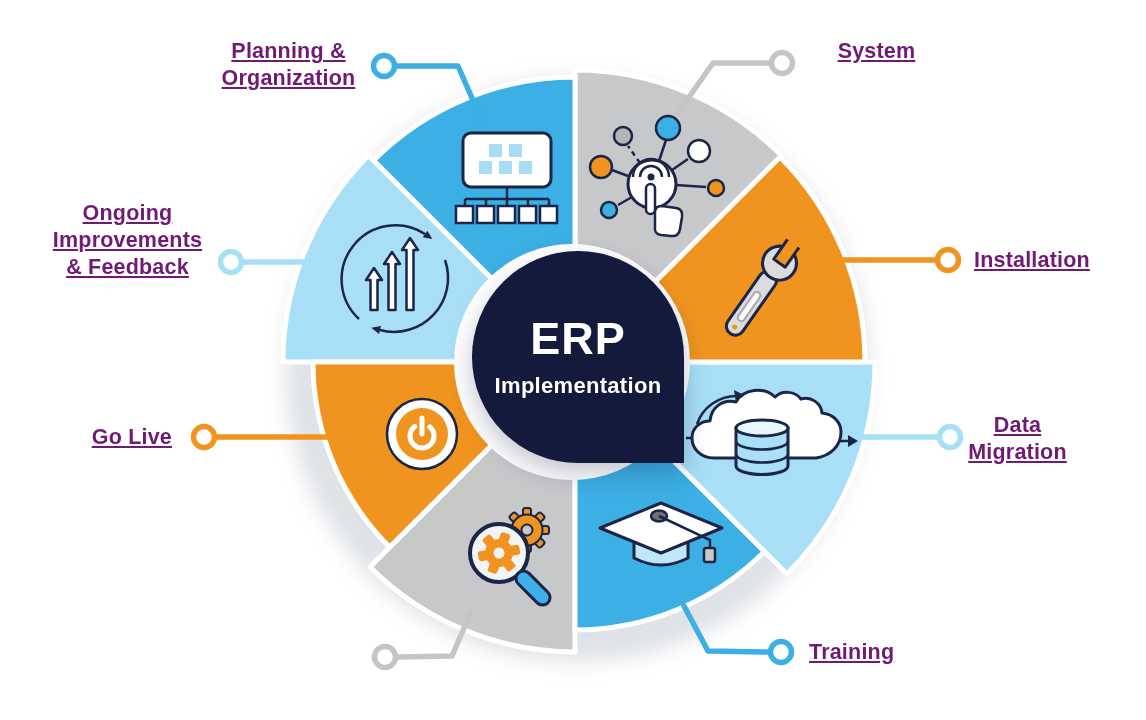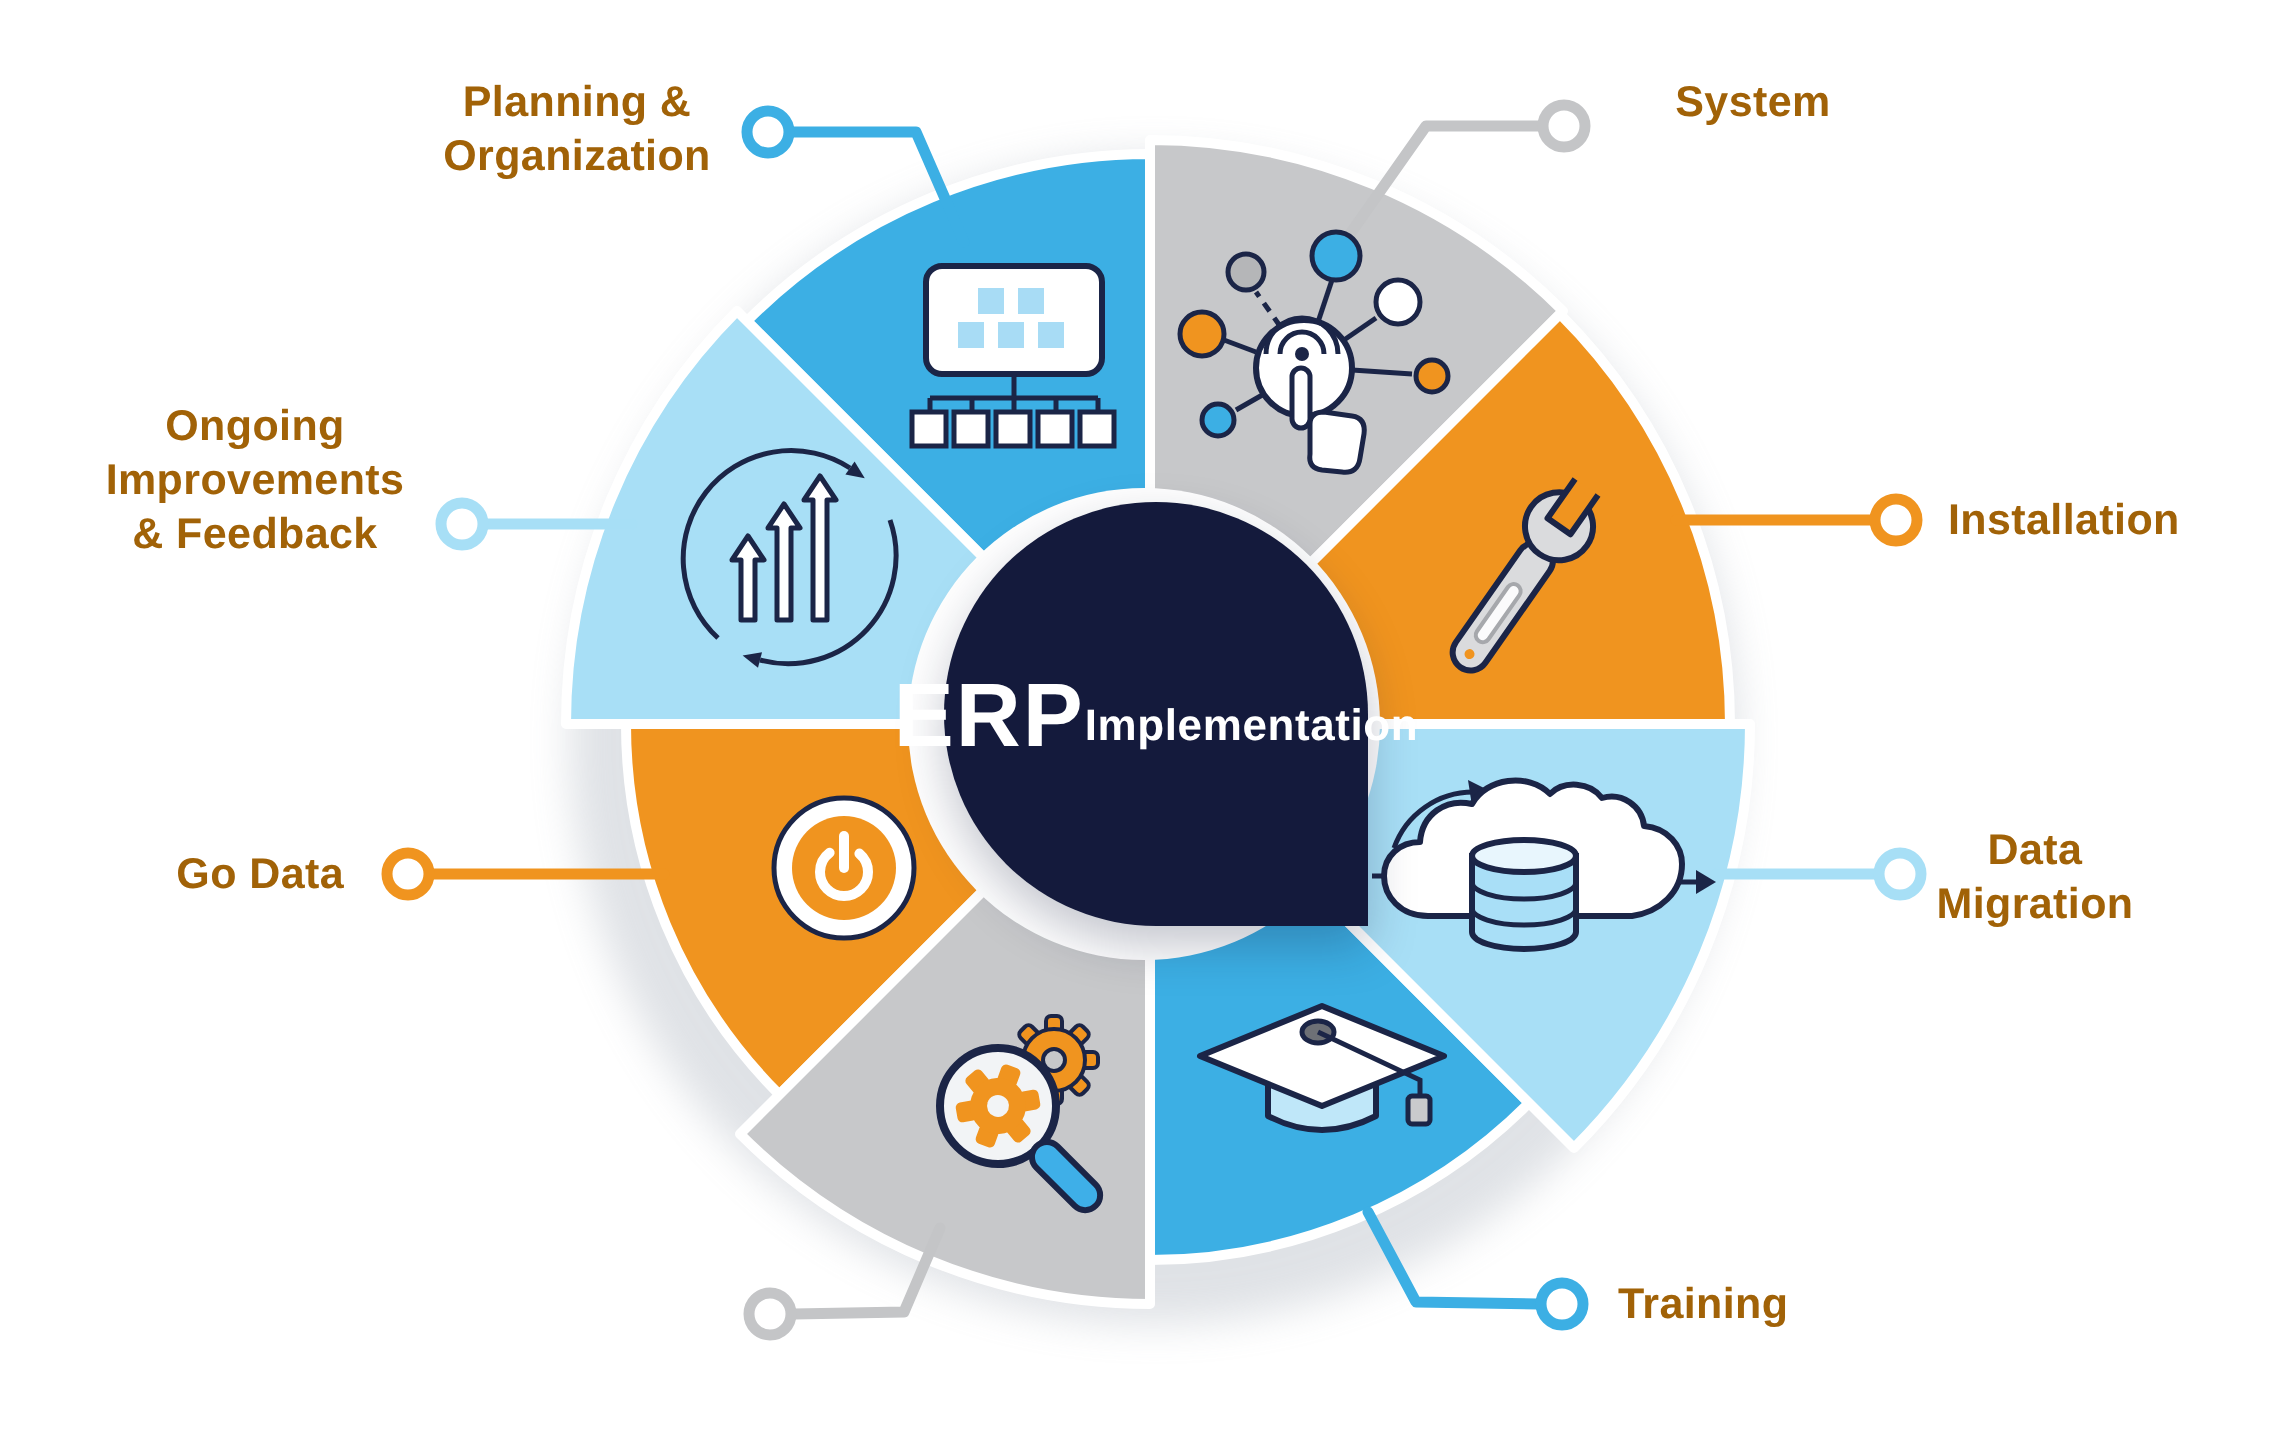--- a/index.html
+++ b/index.html
@@ -1,23 +1,23 @@
 <!DOCTYPE html>
 <html><head>
 <meta charset="utf-8">
 <style>
   html,body{margin:0;padding:0;background:#ffffff;}
   .canvas{position:relative;width:1146px;height:720px;background:#ffffff;overflow:hidden;
           font-family:"Liberation Sans", sans-serif;}
   .wheel-svg{position:absolute;left:0;top:0;}
-  .label{position:absolute;font-weight:700;font-size:21.5px;line-height:27px;color:#a16207;letter-spacing:.2px;}
+  .label{position:absolute;font-weight:700;font-size:21.5px;line-height:27px;color:#701a75;letter-spacing:.2px;text-decoration:underline;}
   .label div{white-space:nowrap;}
   .center-blob{position:absolute;left:472px;top:251px;width:212px;height:212px;
                background:#141A3C;border-radius:50% 50% 0 50%;
-               display:flex;align-items:center;justify-content:center;
+               display:flex;flex-direction:column;align-items:center;justify-content:center;
                box-shadow:0 10px 24px rgba(20,26,60,.25);}
   .center-title{color:#ffffff;font-size:45px;font-weight:800;letter-spacing:1px;line-height:1;}
   .center-sub{color:#ffffff;font-size:22px;font-weight:700;margin-top:12px;letter-spacing:.3px;}
 </style>
 </head>
 <body>
 
 <div class="canvas">
 
   <svg class="wheel-svg" width="1146" height="720" viewBox="0 0 1146 720">
@@ -235,21 +235,21 @@
     <div>Data</div>
     <div>Migration</div>
   </div>
 
   <div class="label" style="left:809px;top:639px;width:150px;text-align:left;">
     <div>Training</div>
   </div>
 
 
   <div class="label" style="left:55px;top:424px;width:117px;text-align:right;">
-    <div>Go Data</div>
+    <div>Go Live</div>
   </div>
 
   <div class="label" style="left:30px;top:200px;width:195px;text-align:center;">
     <div>Ongoing</div>
     <div>Improvements</div>
     <div>&amp; Feedback</div>
   </div>
 
 </div>
 

